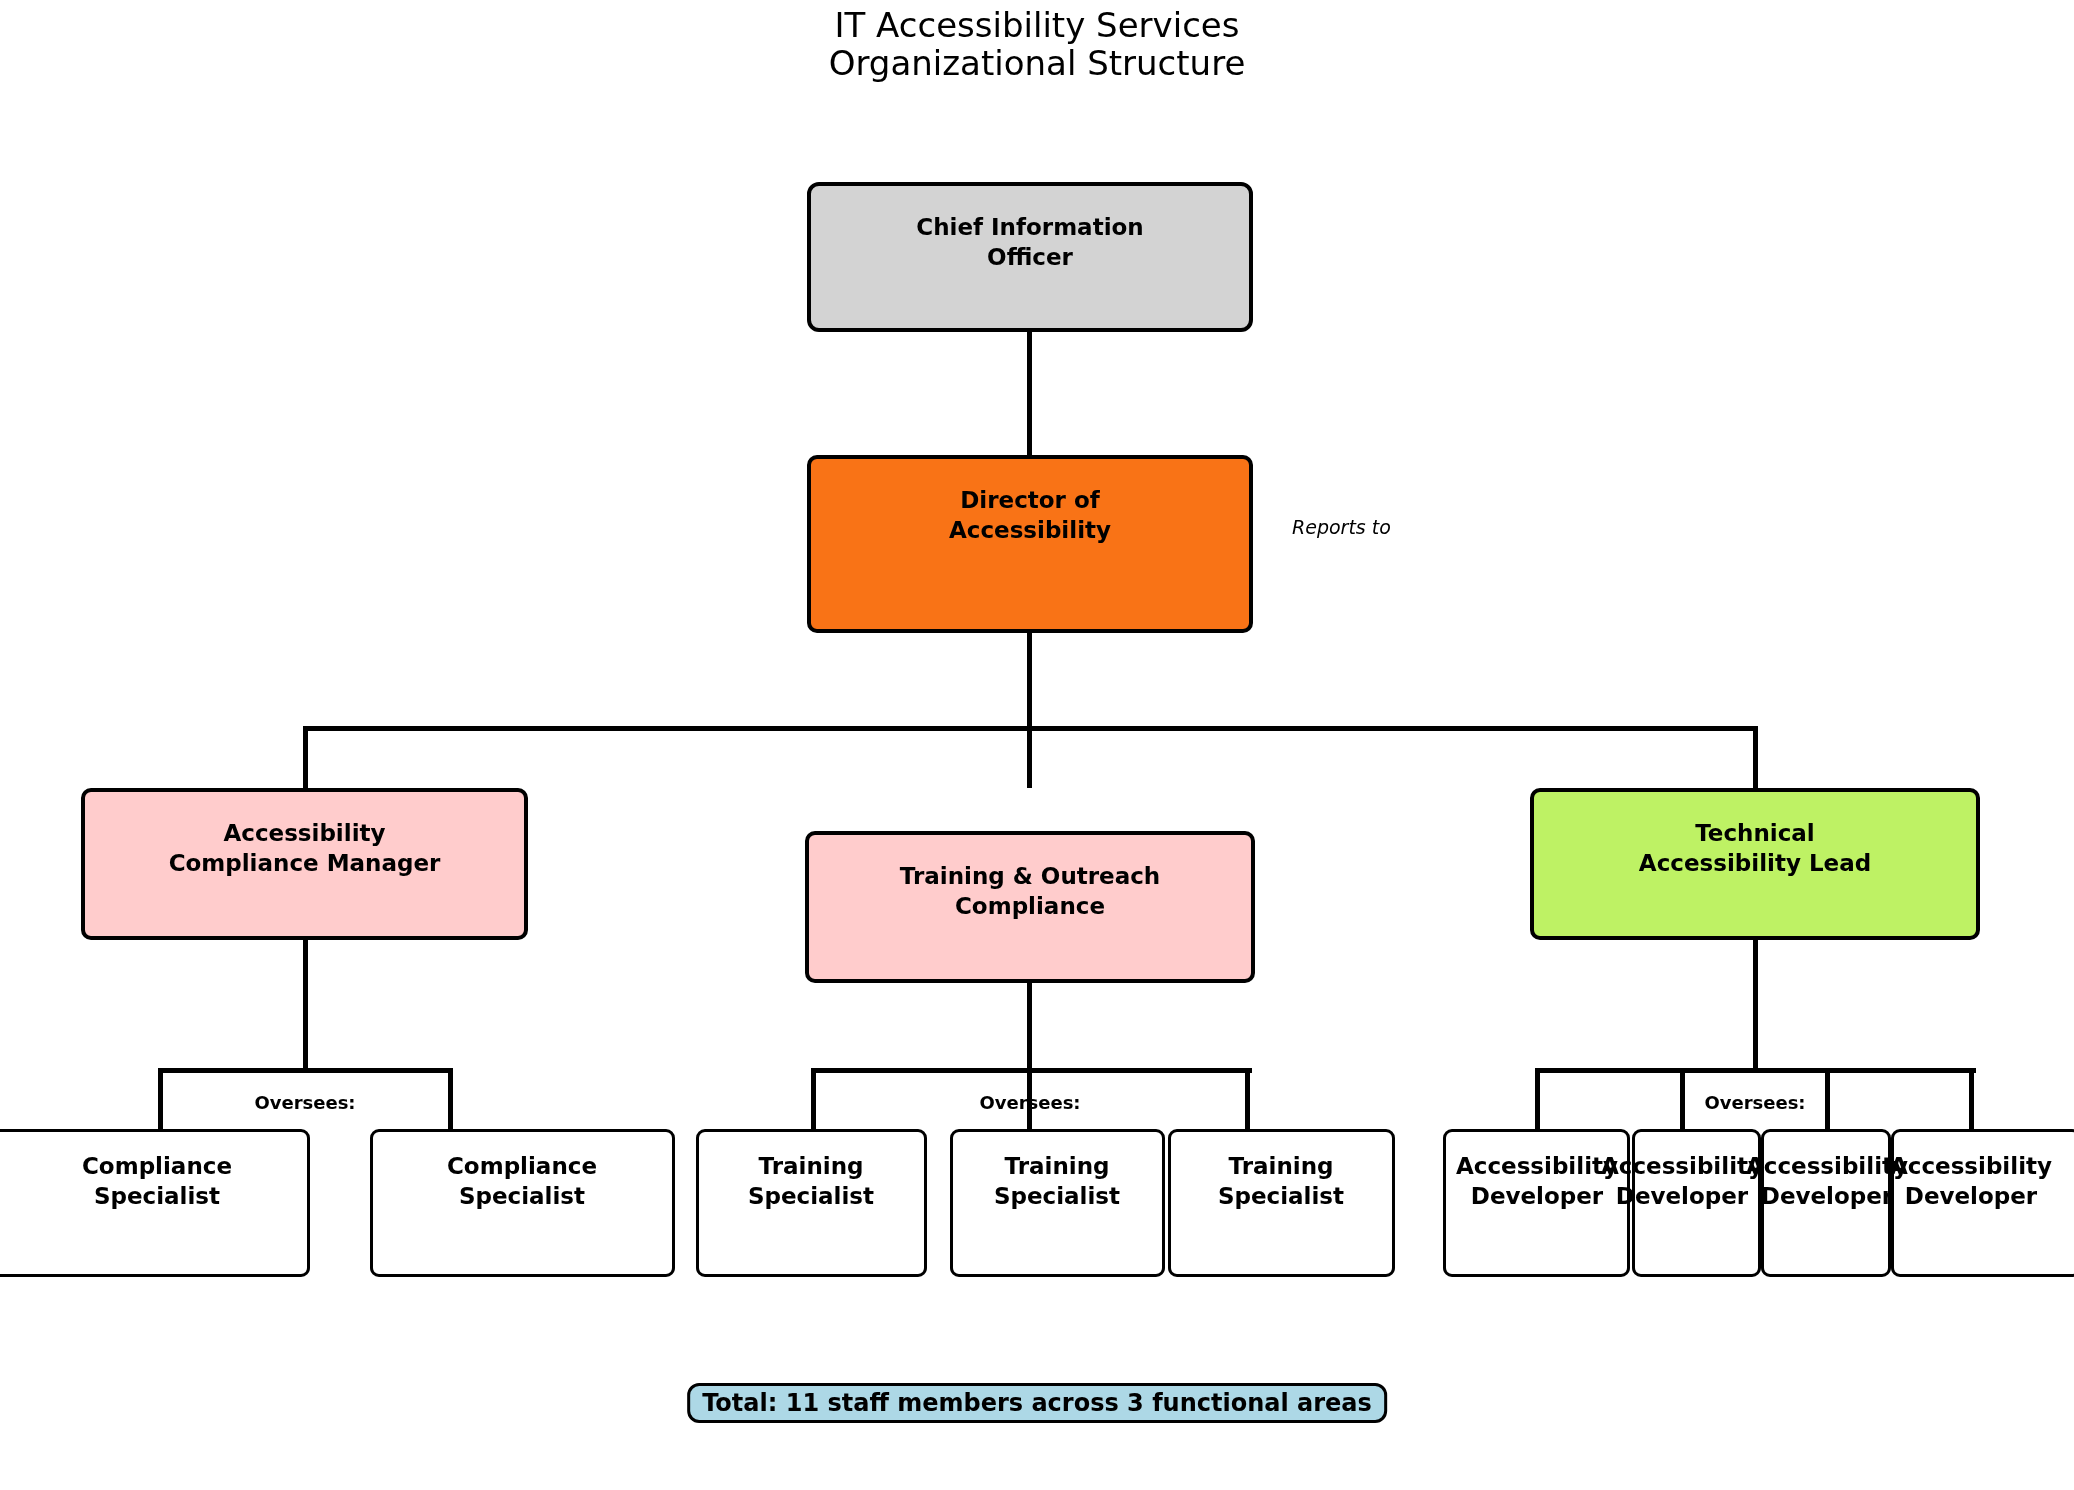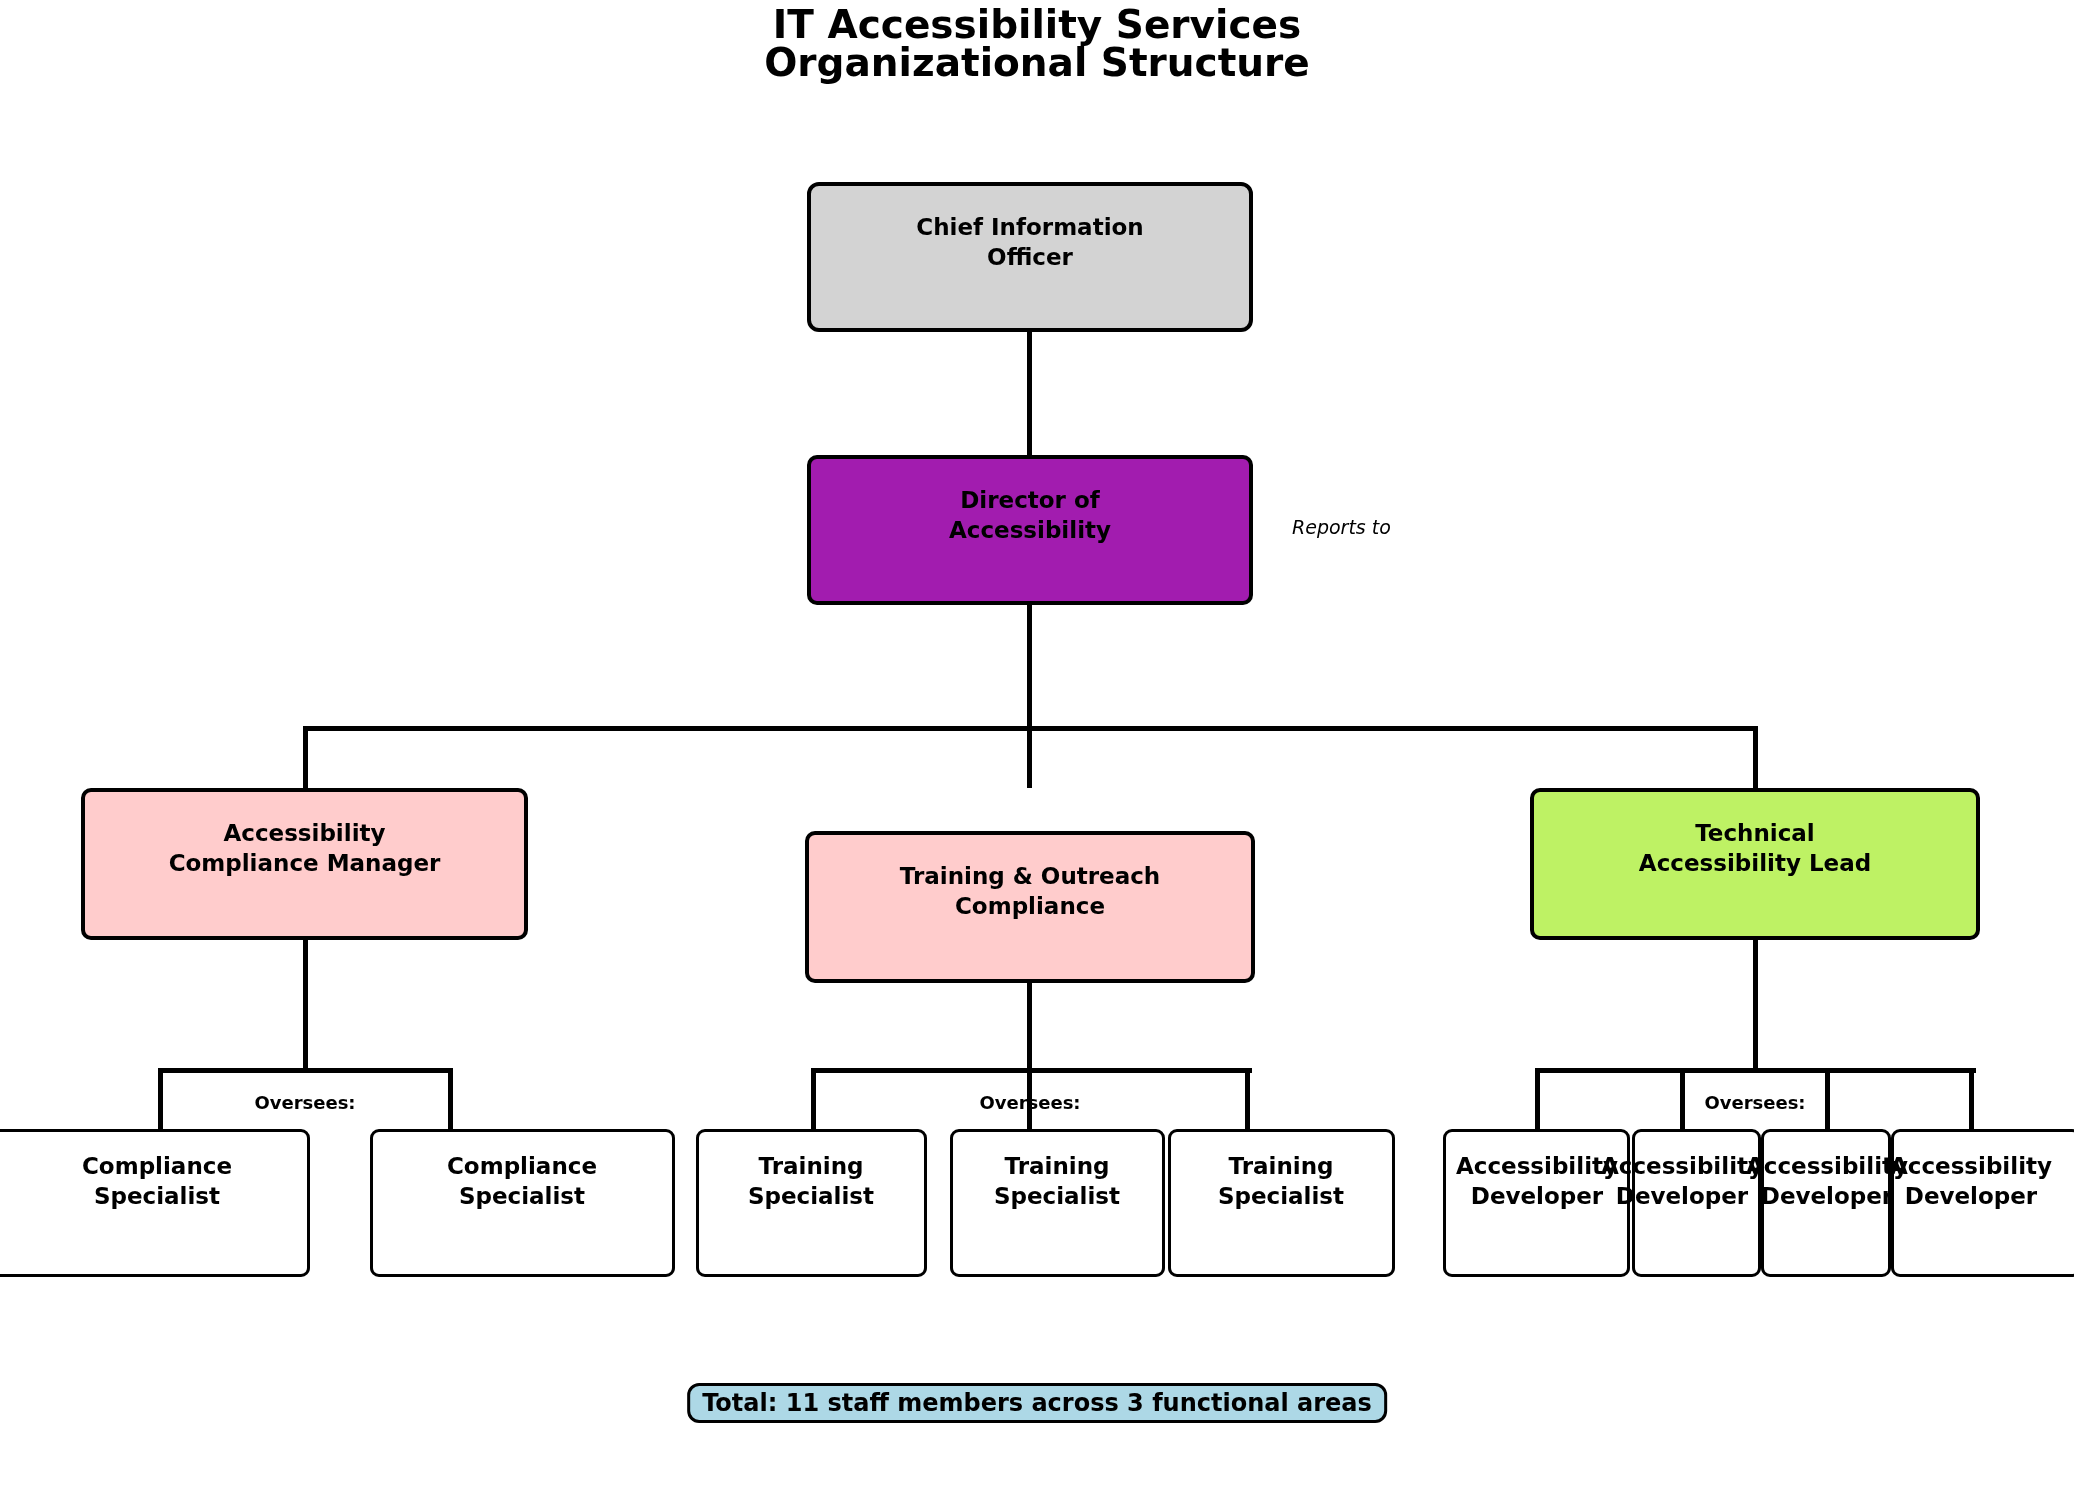--- a/index.html
+++ b/index.html
@@ -6,22 +6,22 @@
   #canvas{
     position:relative;
     width:2074px;height:1490px;
     background:#ffffff;
     overflow:hidden;
     font-family:"DejaVu Sans",sans-serif;
     color:#000;
   }
   .title{
     position:absolute;left:0;right:0;top:6px;
-    text-align:center;font-weight:bold;
-    font-size:39px;line-height:38px;
+    text-align:center;font-weight:normal;
+    font-size:34px;line-height:38px;
   }
   .node{
     position:absolute;
     border:4px solid #000;border-radius:10px;
     box-sizing:border-box;
     text-align:center;
     font-weight:bold;font-size:23px;line-height:30px;
     padding-top:26px;
   }
   .staffbox{
@@ -88,21 +88,21 @@
   <div class="line" style="left:1535px;top:1068px;width:5px;height:61px;"></div>
   <div class="line" style="left:1680px;top:1068px;width:5px;height:61px;"></div>
   <div class="line" style="left:1825px;top:1068px;width:5px;height:61px;"></div>
   <div class="line" style="left:1969px;top:1068px;width:5px;height:61px;"></div>
 
   <div class="node" style="left: 807px; top: 182px; width: 446px; height: 150px; background-color: rgb(211, 211, 211); border-radius: 12px;">
     <div>Chief Information</div>
     <div>Officer</div>
   </div>
 
-  <div class="node" style="left: 807px; top: 455px; width: 446px; height: 150px; background-color: #a21caf;">
+  <div class="node" style="left: 807px; top: 455px; width: 446px; height: 178px; background-color: #f97316;">
     <div>Director of</div>
     <div>Accessibility</div>
   </div>
 
   <div class="reports">Reports to</div>
 
   <div class="node" style="left: 81px; top: 788px; width: 447px; height: 152px; background-color: rgb(255, 204, 204);">
     <div>Accessibility</div>
     <div>Compliance Manager</div>
   </div>

